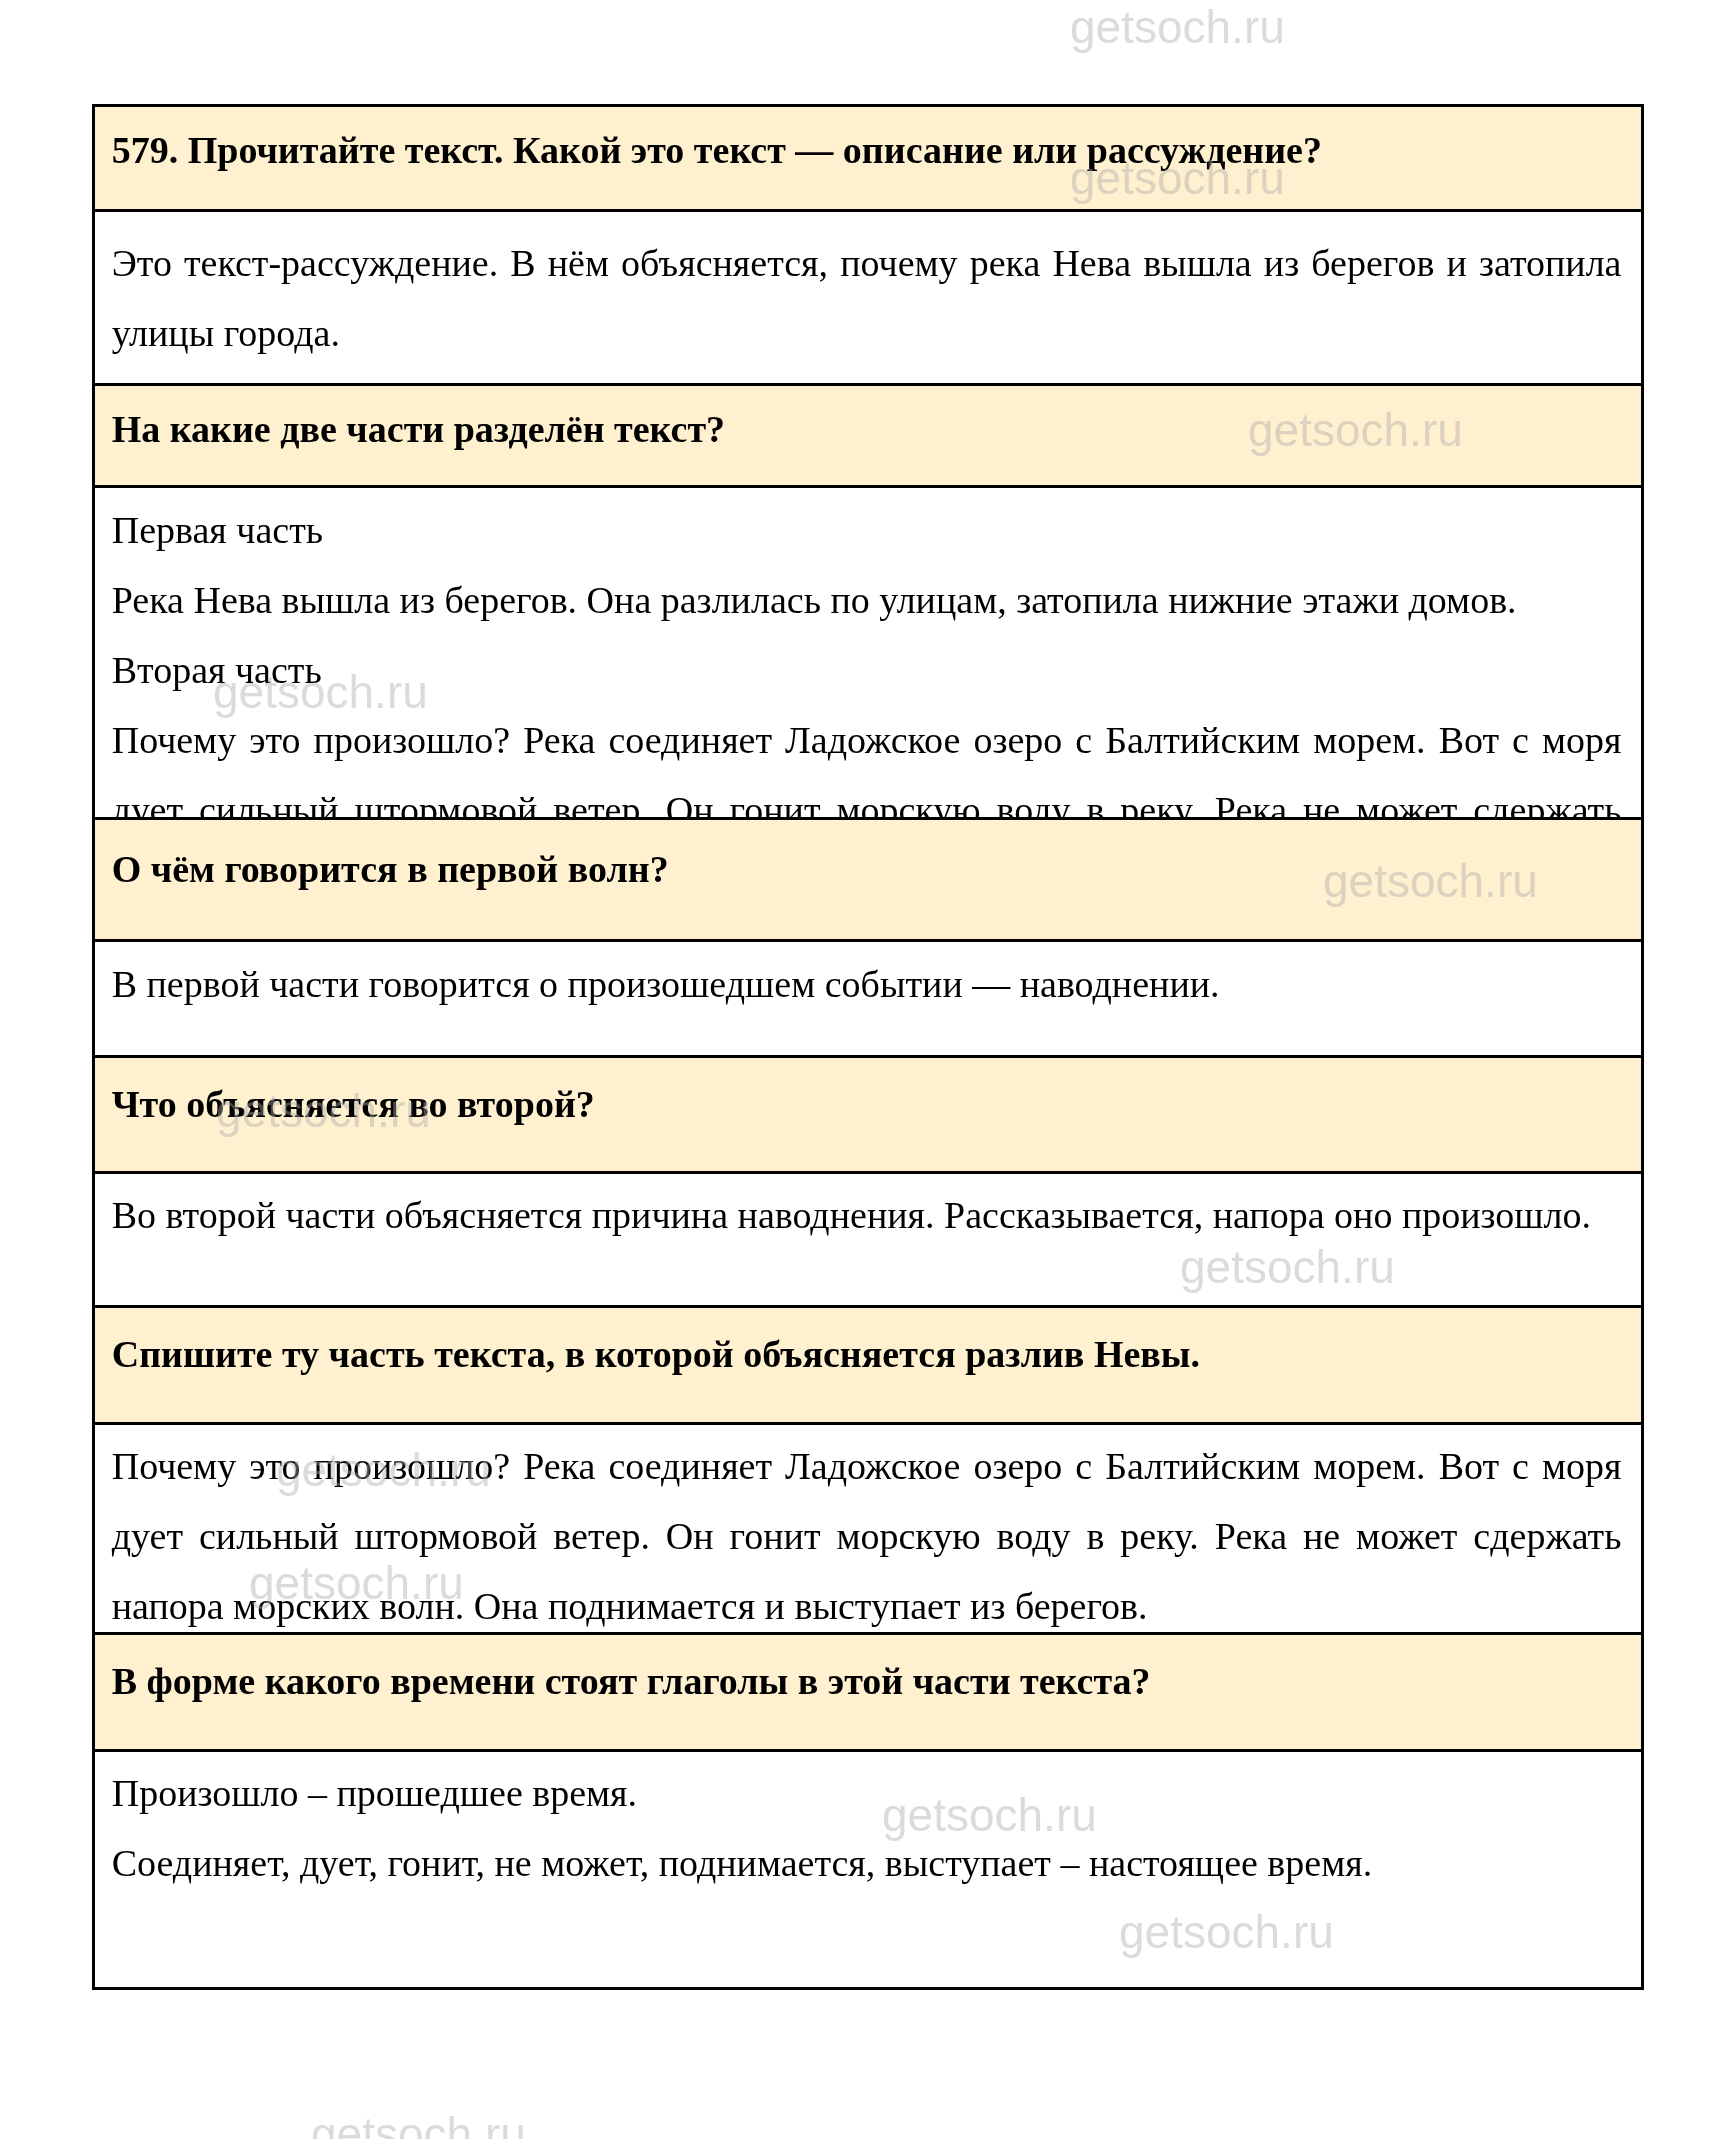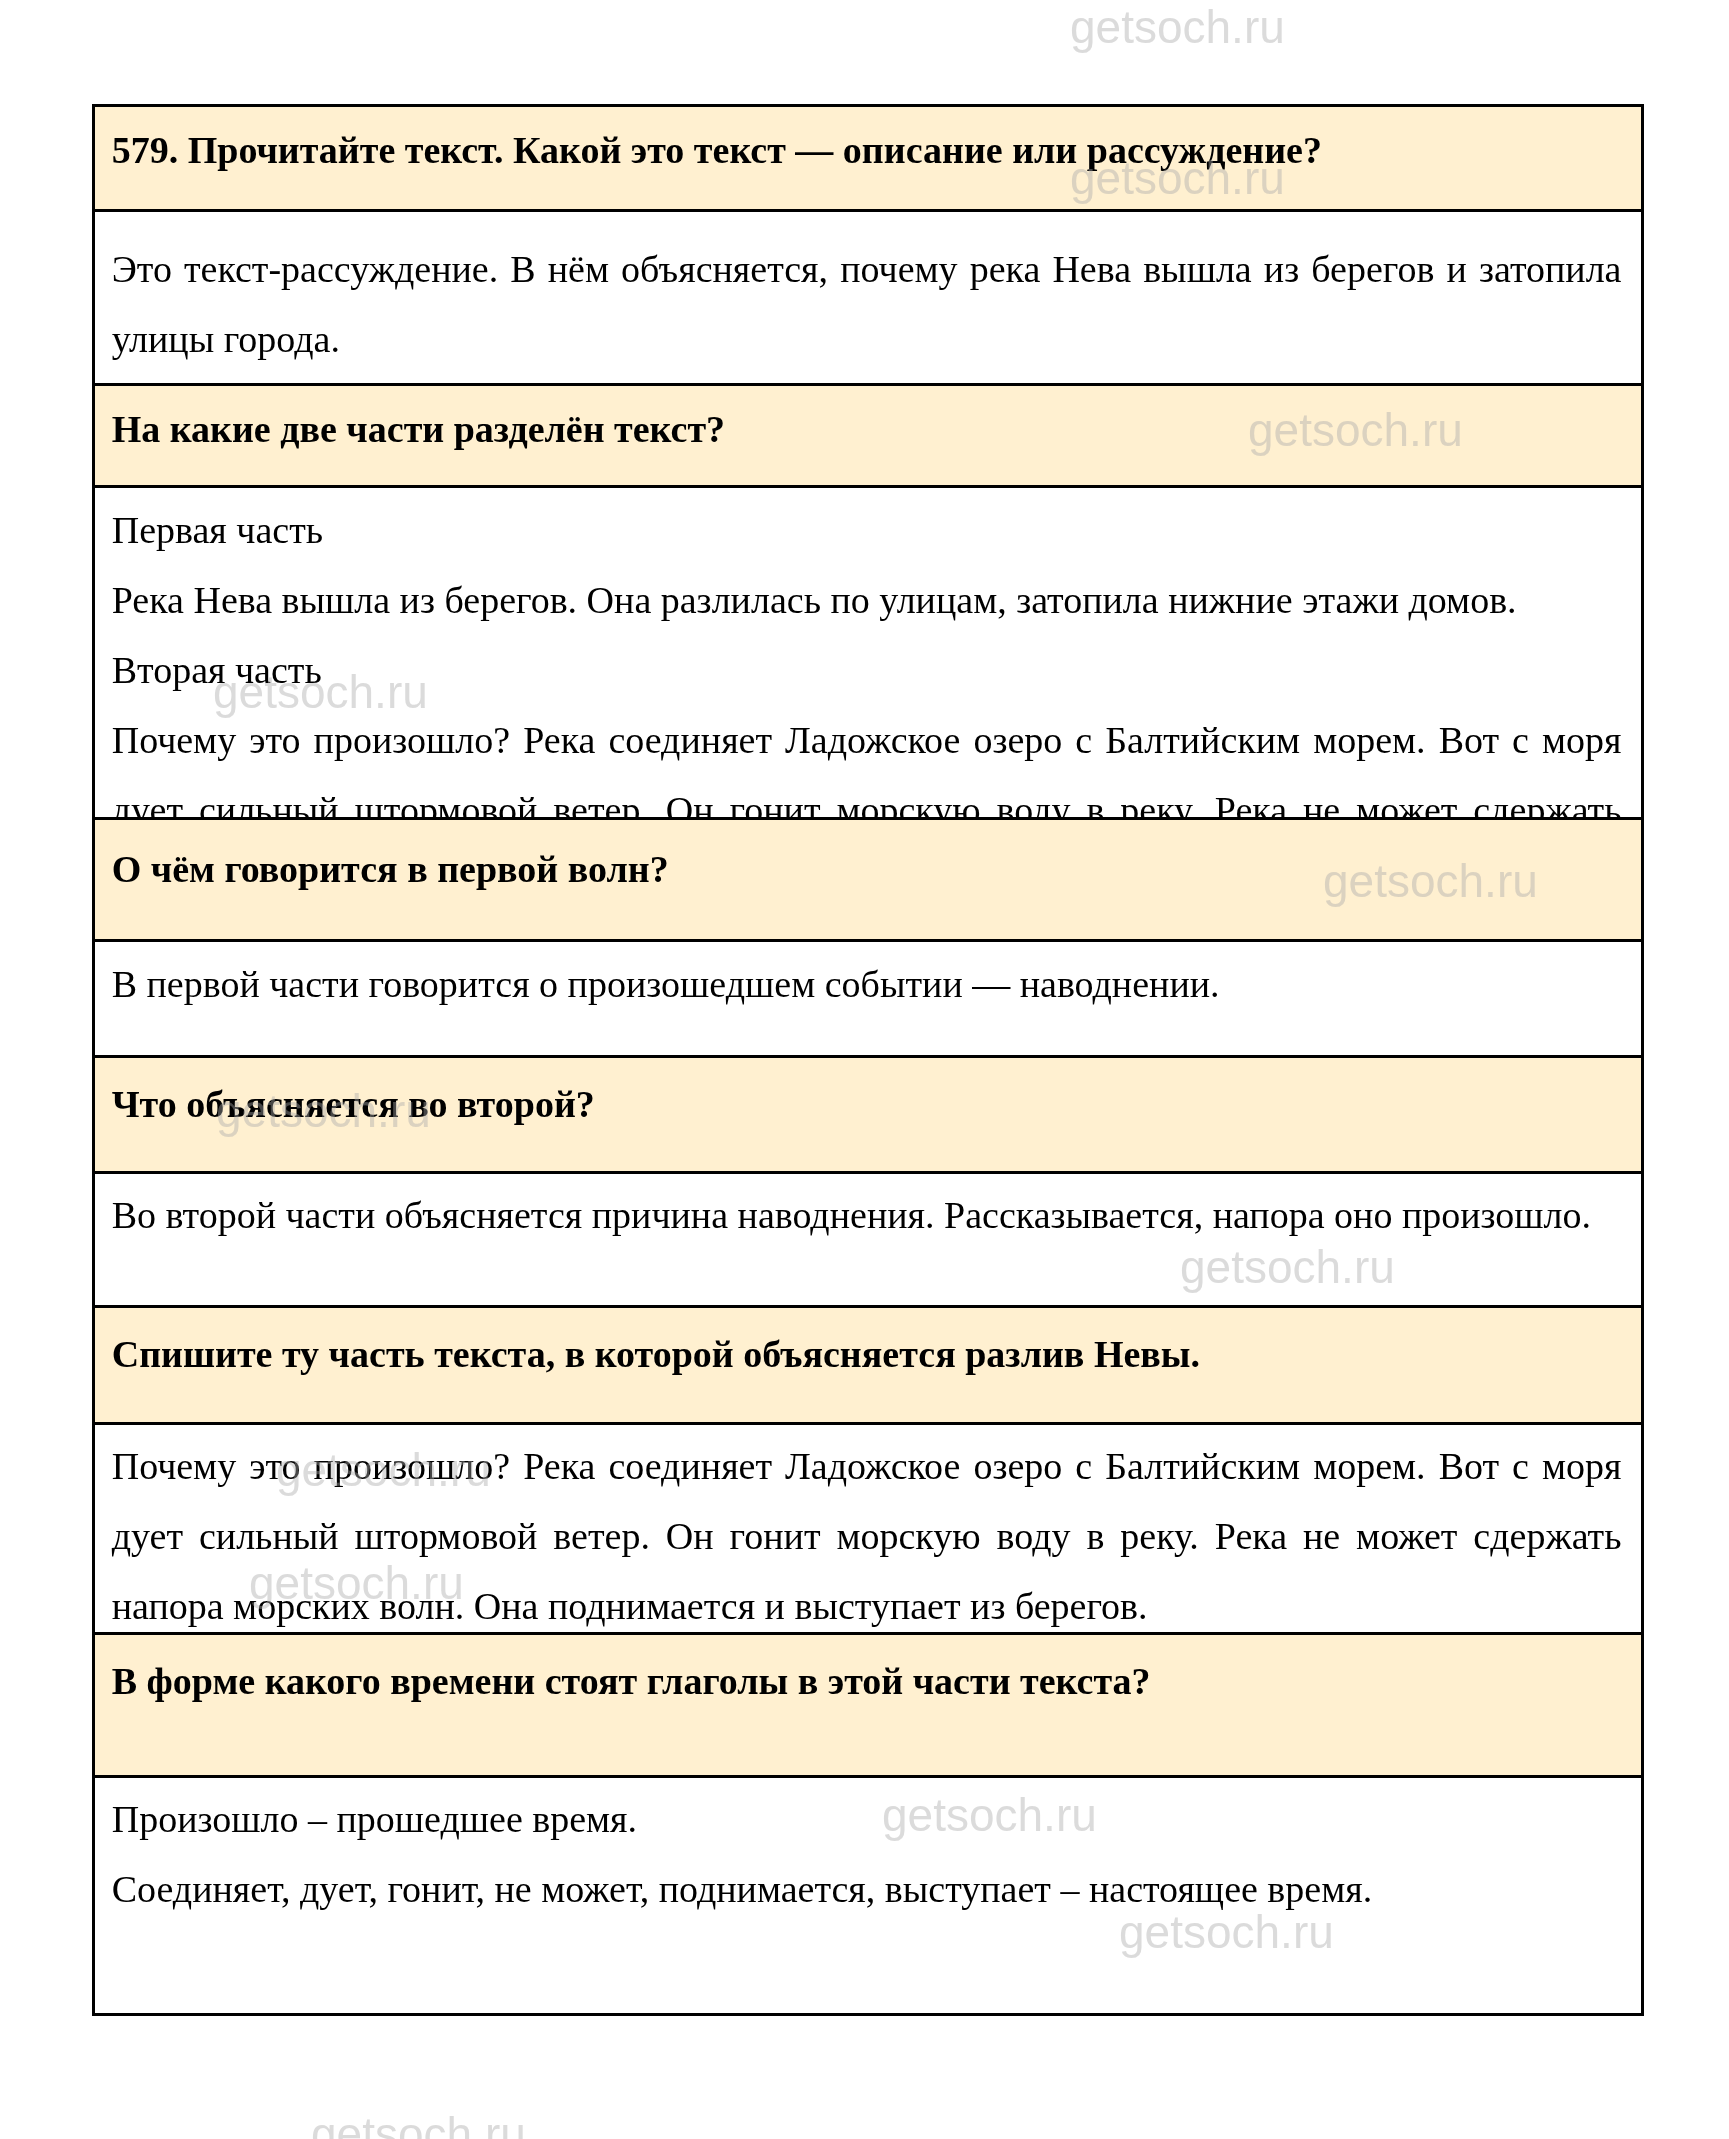--- a/index.html
+++ b/index.html
@@ -62,21 +62,21 @@
 </style>
 </head>
 <body>
 
 <div class="sheet">
 
   <div class="row q" style="height:102px">
     <div class="line">579. Прочитайте текст. Какой это текст — описание или рассуждение?</div>
   </div>
 
-  <div class="row a" style="height:174px; padding-top:22px">
+  <div class="row a" style="height:174px; padding-top:16px">
     <div class="para">Это текст-рассуждение. В нём объясняется, почему река Нева вышла из берегов и затопила улицы города.</div>
   </div>
 
   <div class="row q" style="height:102px">
     <div class="line">На какие две части разделён текст?</div>
   </div>
 
   <div class="row a" style="height:332px; padding-top:7px">
     <div class="line">Первая часть</div>
     <div class="para">Река Нева вышла из берегов. Она разлилась по улицам, затопила нижние этажи домов.</div>
@@ -101,21 +101,21 @@
   </div>
 
   <div class="row q" style="height:117px">
     <div class="line" style="padding-top:11px">Спишите ту часть текста, в которой объясняется разлив Невы.</div>
   </div>
 
   <div class="row a" style="height:210px; padding-top:5.6px">
     <div class="para">Почему это произошло? Река соединяет Ладожское озеро с Балтийским морем. Вот с моря дует сильный штормовой ветер. Он гонит морскую воду в реку. Река не может сдержать напора морских волн. Она поднимается и выступает из берегов.</div>
   </div>
 
-  <div class="row q" style="height:143px">
+  <div class="row q" style="height:117px">
     <div class="line" style="padding-top:11px">В форме какого времени стоят глаголы в этой части текста?</div>
   </div>
 
   <div class="row a" style="height:238px; padding-top:5.6px">
     <div class="line">Произошло – прошедшее время.</div>
     <div class="line">Соединяет, дует, гонит, не может, поднимается, выступает – настоящее время.</div>
   </div>
 </div>
 
 <div class="watermark" style="left:1070px; top:4.2px">getsoch.ru</div>

